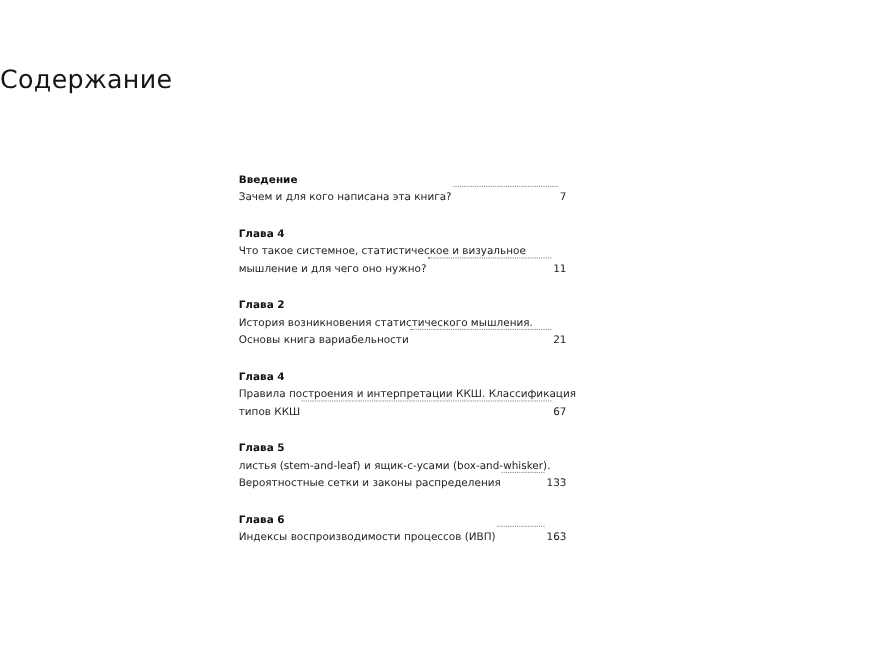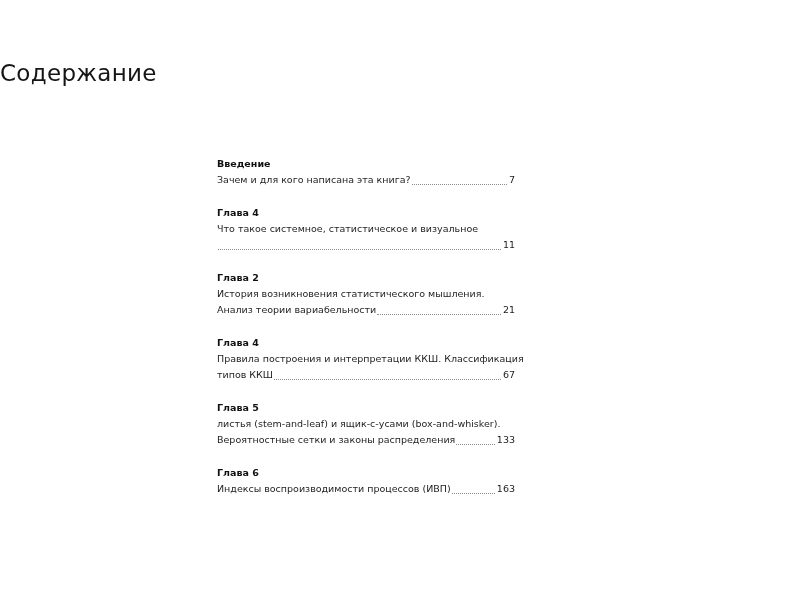--- a/index.html
+++ b/index.html
@@ -38,21 +38,21 @@
     }
     .line {
       font-size: 9.5px;
       line-height: 16px;
       height: 16px;
       white-space: nowrap;
       color: #1d1d1d;
     }
     .last-line {
       display: flex;
-      align-items: flex-end;
+      align-items: flex-start;
       font-size: 9.5px;
       line-height: 16px;
       height: 16px;
       white-space: nowrap;
       color: #1d1d1d;
     }
     .last-line .dots {
       flex: 1;
       border-bottom: 1px dotted #8a8a8a;
       margin: 0 2px 0 1px;
@@ -74,30 +74,31 @@
       <span>Зачем и для кого написана эта книга?</span>
       <span class="dots"></span>
       <span class="page">7</span>
     </div>
   </div>
 
   <div class="entry">
     <div class="entry-head">Глава 4</div>
     <div class="line">Что такое системное, статистическое и визуальное</div>
     <div class="last-line">
+      <span>мышление и для чего оно нужно?</span>
       <span class="dots"></span>
       <span class="page">11</span>
     </div>
   </div>
 
   <div class="entry">
     <div class="entry-head">Глава 2</div>
     <div class="line">История возникновения статистического мышления.</div>
     <div class="last-line">
-      <span>Анализ теории вариабельности</span>
+      <span>Основы книга вариабельности</span>
       <span class="dots"></span>
       <span class="page">21</span>
     </div>
   </div>
 
 
   <div class="entry">
     <div class="entry-head">Глава 4</div>
     <div class="line">Правила построения и интерпретации ККШ. Классификация</div>
     <div class="last-line">

